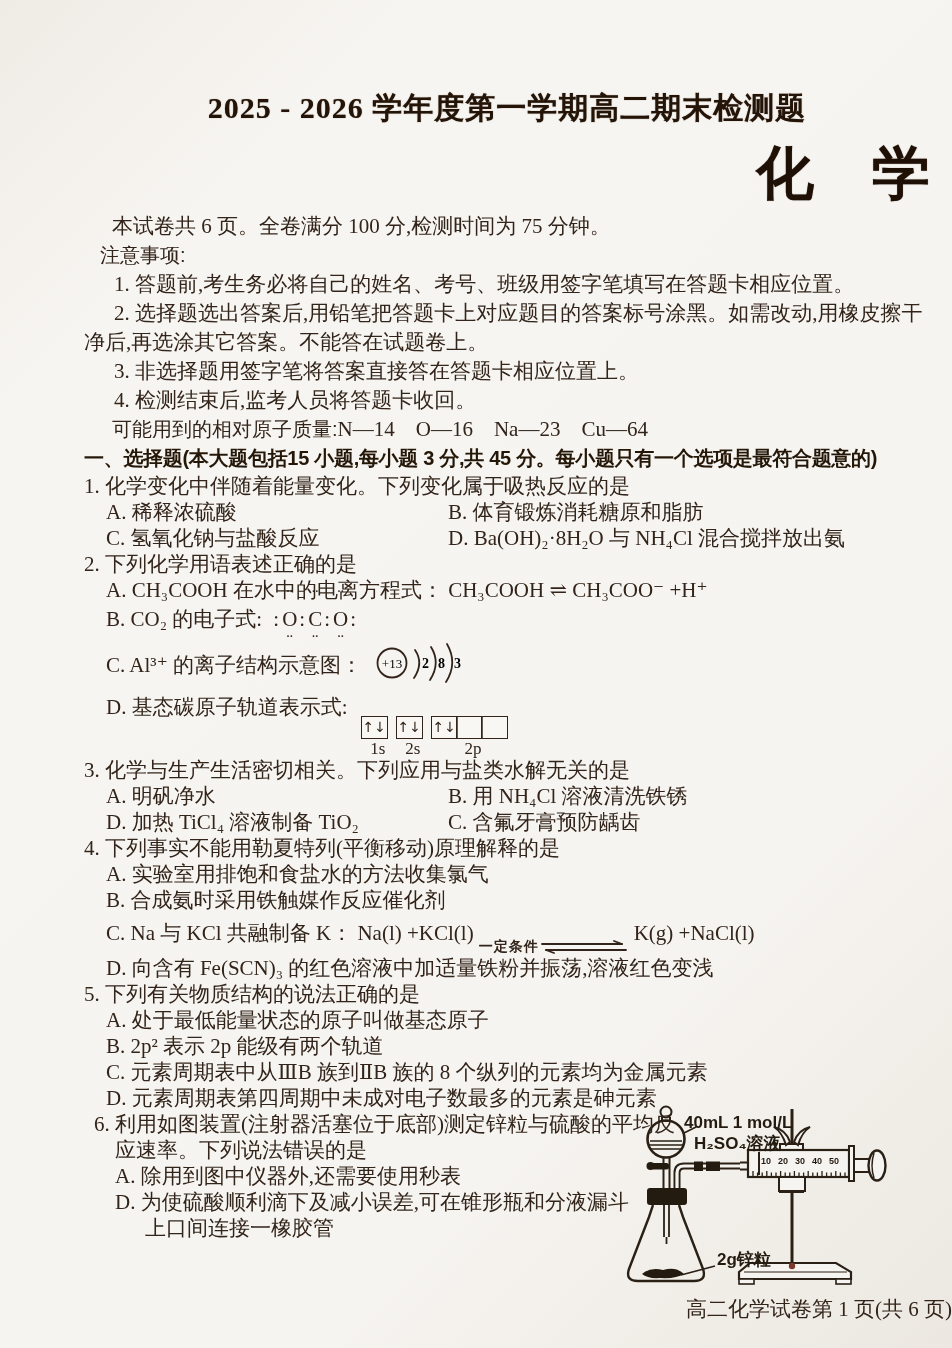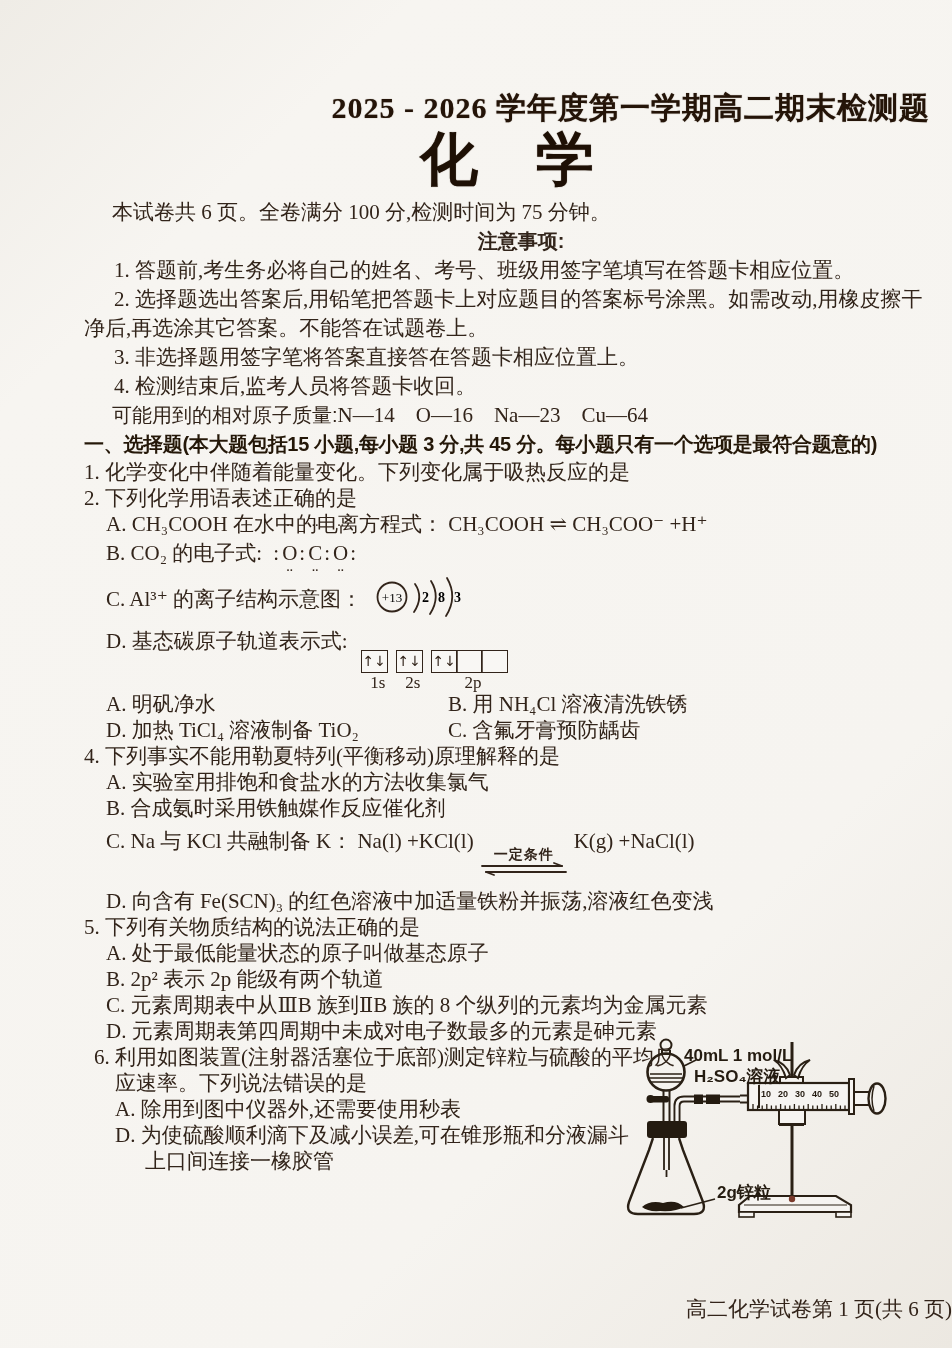--- a/index.html
+++ b/index.html
@@ -5,24 +5,24 @@
   html,body{margin:0;padding:0;background:#d8d4cd;}
   .page{
     position:relative;width:952px;height:1348px;margin:0 auto;overflow:hidden;
     background:linear-gradient(135deg,#efece6 0%,#f7f5f1 18%,#f6f4f0 72%,#ece8e1 100%);
     font-family:"Liberation Serif","DejaVu Serif",serif;
     color:#32241a;font-size:21px;
   }
   .content{position:absolute;left:84px;top:80px;width:846px;}
   p{margin:0;}
   .ink-heavy{text-shadow:0 0 1px rgba(40,22,8,.55);}
-  .h1{margin-top:10px;font-size:30px;line-height:36px;font-weight:bold;text-align:right;color:#241408;letter-spacing:1px;}
-  .h2{font-size:58px;line-height:64px;font-weight:bold;text-align:center;color:#1e1005;margin:2px 0 6px 0;}
+  .h1{margin-top:10px;font-size:30px;line-height:36px;font-weight:bold;text-align:center;color:#241408;letter-spacing:1px;}
+  .h2{font-size:58px;line-height:64px;font-weight:bold;text-align:right;color:#1e1005;margin:16px 0 6px 0;}
   .exam-info{margin-left:28px;line-height:29px;}
-  .notes-title{margin-left:28px;line-height:29px;font-weight:bold;font-family:"Liberation Sans","DejaVu Sans",sans-serif;font-size:20px;text-align:center;}
+  .notes-title{margin-left:16px;line-height:29px;font-weight:normal;font-family:"Liberation Sans","DejaVu Sans",sans-serif;font-size:20px;}
   .note{line-height:29px;text-indent:30px;}
   .atomic{line-height:29px;margin-left:28px;}
   .atomic .lab{font-weight:normal;font-family:"Liberation Sans","DejaVu Sans",sans-serif;font-size:20px;}
   .section-heading{font-weight:bold;line-height:29px;font-family:"Liberation Sans","DejaVu Sans",sans-serif;font-size:20px;letter-spacing:-0.3px;color:#241708;}
   .stem{line-height:26px;}
   .opts2{display:grid;grid-template-columns:342px 1fr;padding-left:22px;line-height:26px;}
   .optline{padding-left:22px;line-height:26px;}
   .q2b{padding-left:22px;line-height:32px;}
   .q2c{padding-left:22px;line-height:42px;}
   .q2d{padding-left:22px;line-height:40px;}
@@ -36,21 +36,21 @@
   
   .ion-svg{vertical-align:-15px;margin-left:6px;}
   
   .orb{display:inline-flex;align-items:flex-start;gap:8px;margin-left:8px;vertical-align:-18px;}
   .og{display:inline-flex;flex-direction:column;align-items:center;}
   .og .row{display:flex;}
   .obox{width:25px;height:21px;border:1.8px solid #32241a;font-size:14px;line-height:20px;text-align:center;font-family:"DejaVu Sans",sans-serif;background:rgba(255,255,255,.25);}
   .og .row .obox + .obox{margin-left:-1.8px;}
   .olabel{font-size:17px;line-height:17px;margin-top:1px;margin-left:7px;}
   
-  .cond{display:inline-flex;flex-direction:column;align-items:center;margin:12px 5px;vertical-align:-11px;}
+  .cond{display:inline-flex;flex-direction:row;align-items:center;margin:1px 5px;vertical-align:-11px;}
   .cond .ct{font-size:14px;font-weight:bold;line-height:14px;letter-spacing:1px;}
   .cond svg{display:block;}
   
   .q6{position:relative;margin-top:0;}
   .stem6{box-sizing:border-box;width:594px;padding-left:31px;text-indent:-21px;line-height:26px;}
   .opt6{box-sizing:border-box;max-width:556px;padding-left:61px;text-indent:-30px;line-height:26px;}
   .apparatus{position:absolute;left:534px;top:-8px;}
   .apparatus text{font-family:"Liberation Sans","DejaVu Sans",sans-serif;fill:#241b10;}
   .footer{position:absolute;top:1296px;left:0;width:952px;text-align:right;line-height:26px;color:#33241a;font-size:21px;}
 </style>
@@ -69,20 +69,26 @@
     <p class="note">2. 选择题选出答案后,用铅笔把答题卡上对应题目的答案标号涂黑。如需改动,用橡皮擦干净后,再选涂其它答案。不能答在试题卷上。</p>
     <p class="note">3. 非选择题用签字笔将答案直接答在答题卡相应位置上。</p>
     <p class="note">4. 检测结束后,监考人员将答题卡收回。</p>
 
     <p class="atomic"><span class="lab">可能用到的相对原子质量:</span><span>N—14　O—16　Na—23　Cu—64</span></p>
 
     <p class="section-heading">一、选择题(本大题包括15 小题,每小题 3 分,共 45 分。每小题只有一个选项是最符合题意的)</p>
 
     <div>
       <p class="stem">1. 化学变化中伴随着能量变化。下列变化属于吸热反应的是</p>
+      <div class="opts2">
+        <span>A. 稀释浓硫酸</span>
+        <span>B. 体育锻炼消耗糖原和脂肪</span>
+        <span>C. 氢氧化钠与盐酸反应</span>
+        <span>D. Ba(OH)₂·8H₂O 与 NH₄Cl 混合搅拌放出氨</span>
+      </div>
     </div>
 
     <div>
       <p class="stem">2. 下列化学用语表述正确的是</p>
       <p class="optline">A. CH₃COOH 在水中的电离方程式： CH₃COOH ⇌ CH₃COO⁻ +H⁺</p>
       <p class="q2b">
         <span>B. CO₂ 的电子式:</span>
         <span class="edot-wrap"><span class="esep">:</span><span class="edot">O</span><span class="esep">:</span><span class="edot">C</span><span class="esep">:</span><span class="edot">O</span><span class="esep">:</span></span>
       </p>
       <p class="q2c">
@@ -121,20 +127,21 @@
                 <span class="obox"></span>
                 <span class="obox"></span>
               </span>
               <span class="olabel">2p</span>
             </span>
         </span>
       </p>
     </div>
 
     <div>
+      <p class="stem">3. 化学与生产生活密切相关。下列应用与盐类水解无关的是</p>
       <div class="opts2">
         <span>A. 明矾净水</span>
         <span>B. 用 NH₄Cl 溶液清洗铁锈</span>
         <span>D. 加热 TiCl₄ 溶液制备 TiO₂</span>
         <span>C. 含氟牙膏预防龋齿</span>
       </div>
     </div>
 
     <div>
       <p class="stem">4. 下列事实不能用勒夏特列(平衡移动)原理解释的是</p>

